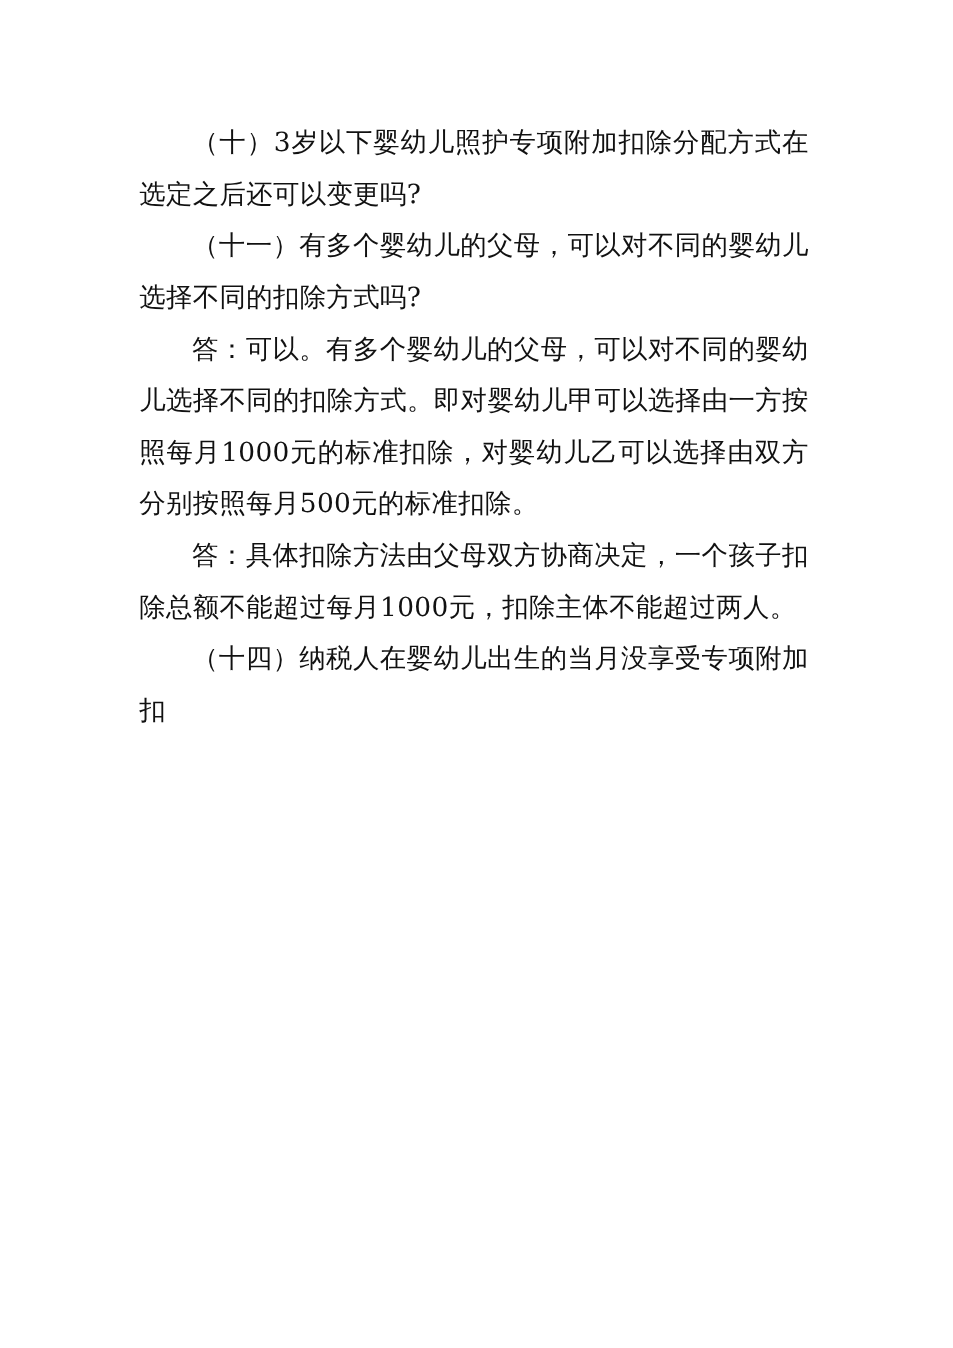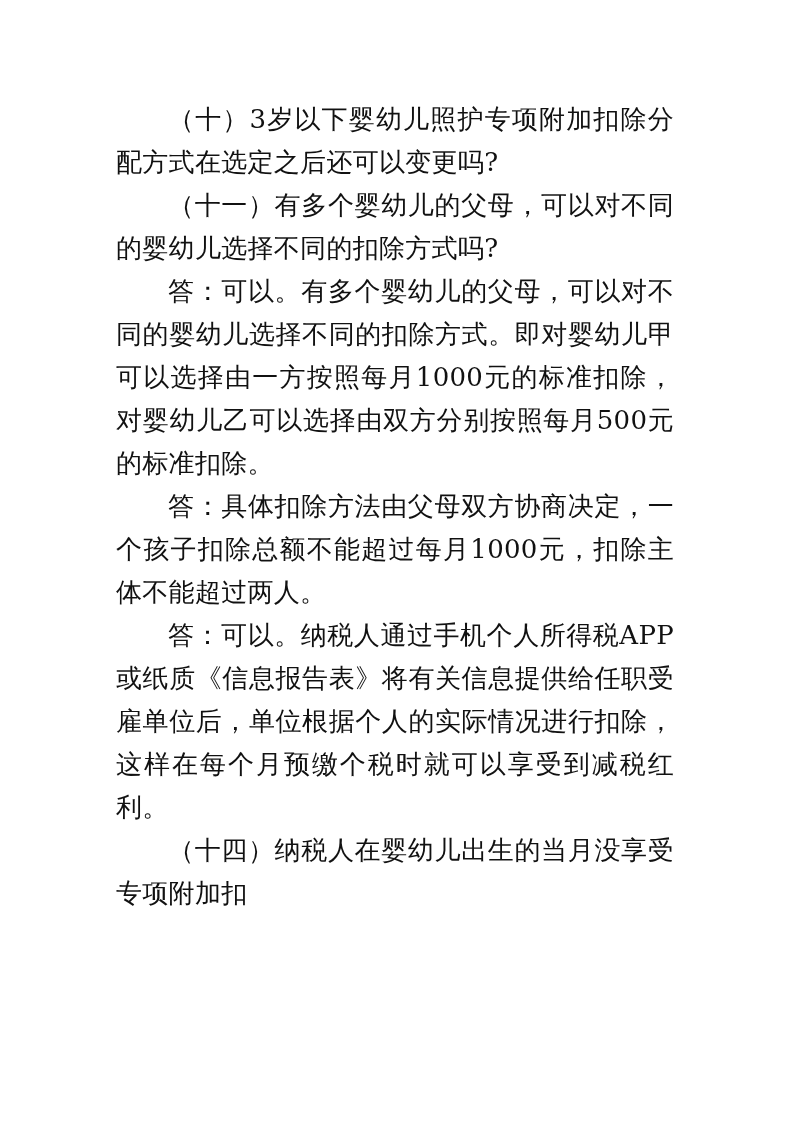--- a/index.html
+++ b/index.html
@@ -3,33 +3,32 @@
 <meta charset="utf-8">
 <style>
   html, body { margin: 0; padding: 0; background: #ffffff; }
   body { width: 794px; height: 1123px; position: relative; overflow: hidden; }
   .page {
     position: absolute;
     left: 116px;
     top: 98px;
     width: 558px;
     font-family: "DejaVu Serif", "Liberation Serif", serif;
-    font-size: 26px;
+    font-size: 22px;
     line-height: 43px;
     color: #111111;
     text-align: justify;
     text-justify: inter-ideograph;
   }
   .para { margin: 0; padding: 0; text-indent: 2em; }
   .para.question { letter-spacing: 0.3px; }
   .para.answer { letter-spacing: 0.3px; }
 </style>
 </head>
 <body>
 
 <div class="page">
   <p class="para question">（十）3岁以下婴幼儿照护专项附加扣除分配方式在选定之后还可以变更吗?</p>
   <p class="para question">（十一）有多个婴幼儿的父母，可以对不同的婴幼儿选择不同的扣除方式吗?</p>
   <p class="para answer">答：可以。有多个婴幼儿的父母，可以对不同的婴幼儿选择不同的扣除方式。即对婴幼儿甲可以选择由一方按照每月1000元的标准扣除，对婴幼儿乙可以选择由双方分别按照每月500元的标准扣除。</p>
   <p class="para answer">答：具体扣除方法由父母双方协商决定，一个孩子扣除总额不能超过每月1000元，扣除主体不能超过两人。</p>
-  <p class="para answer">答：可以。纳税人通过手机个人所得税APP或纸质《信息报告表》将有关信息提供给任职受雇单位后，单位根据个人的实际情况进行扣除，这样在每个月预缴个税时就可以享受到减税红利。</p>
   <p class="para question">（十四）纳税人在婴幼儿出生的当月没享受专项附加扣</p>
 </div>
 
 </body></html>

